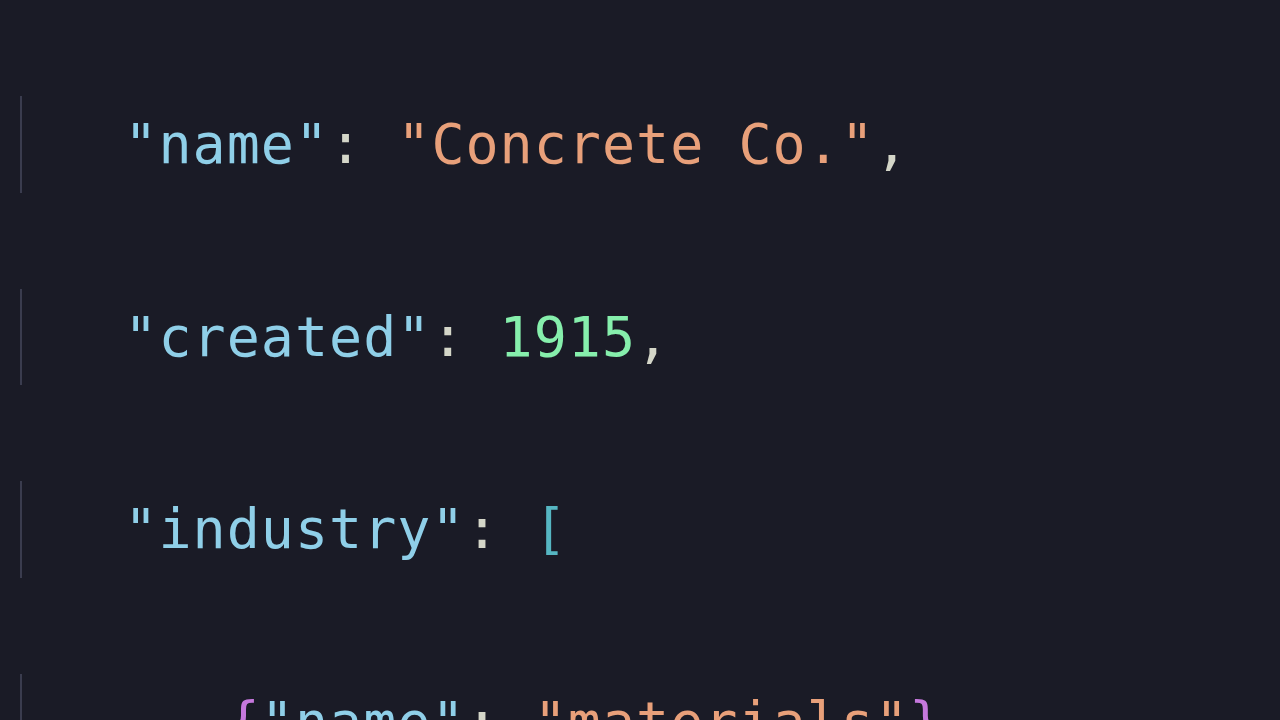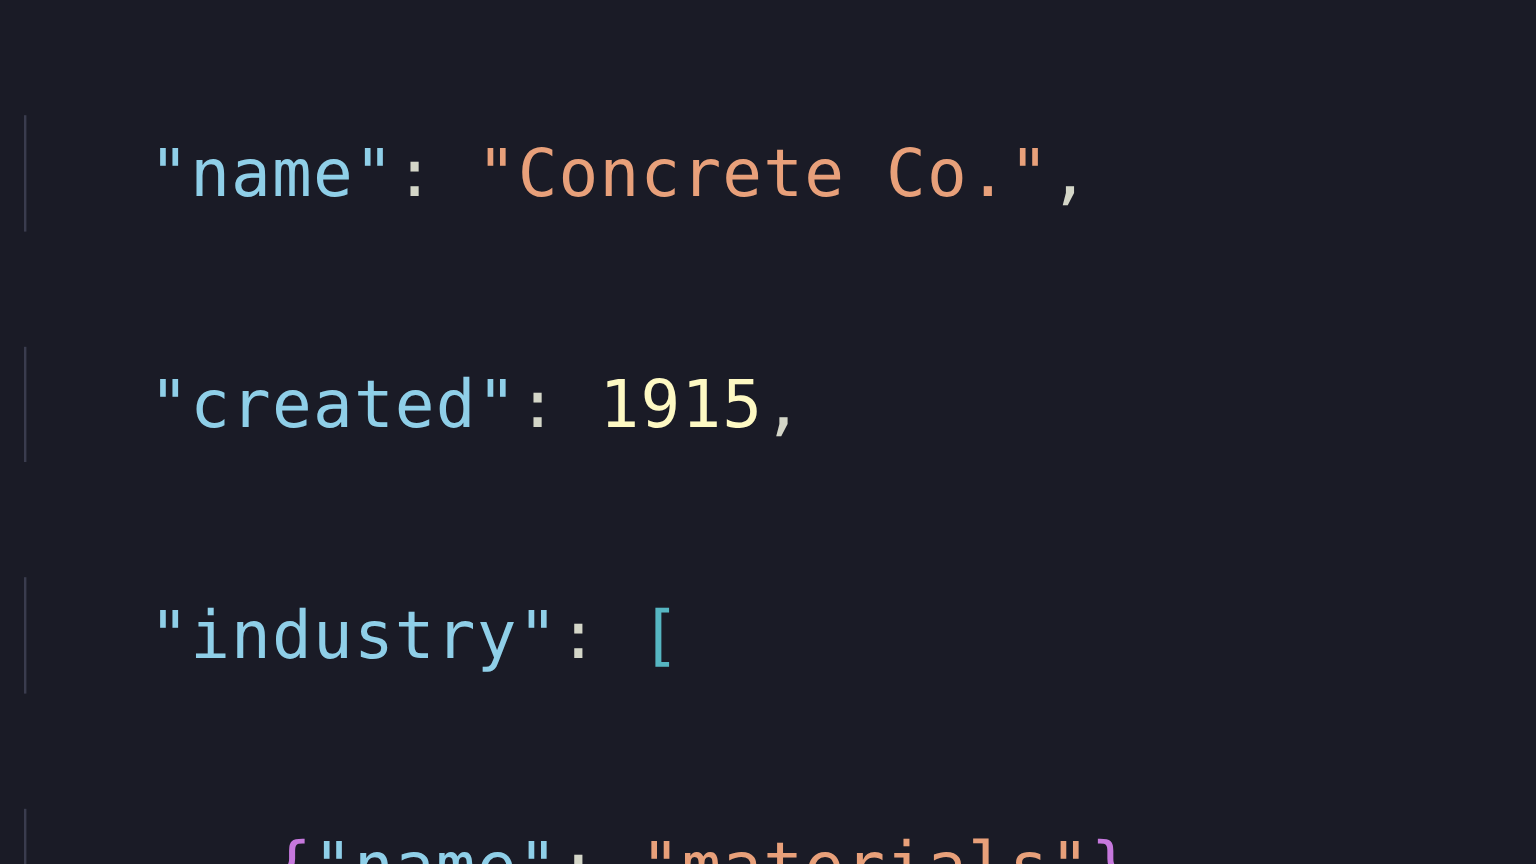--- a/index.html
+++ b/index.html
@@ -22,21 +22,21 @@
   }
   .line {
     position: relative;
     display: block;
   }
   .guide {
     border-left: 2px solid #3a3c4e;
   }
   .key    { color: #8fcfe8; }   
   .str    { color: #e8a07a; }   
-  .num    { color: #fef9c3; }   
+  .num    { color: #86efac; }   
   .punc   { color: #d4d6c8; }   
   .brace  { color: #c678dd; }   
   .brack  { color: #56b6c2; }   
 </style>
 </head>
 <body>
 
 <div class="editor">
 <span class="line guide"><span class="punc">   </span><span class="key">"name"</span><span class="punc">:</span><span class="punc"> </span><span class="str">"Concrete Co."</span><span class="punc">,</span></span>
 <span class="line guide"><span class="punc">   </span><span class="key">"created"</span><span class="punc">:</span><span class="punc"> </span><span class="num">1915</span><span class="punc">,</span></span>

